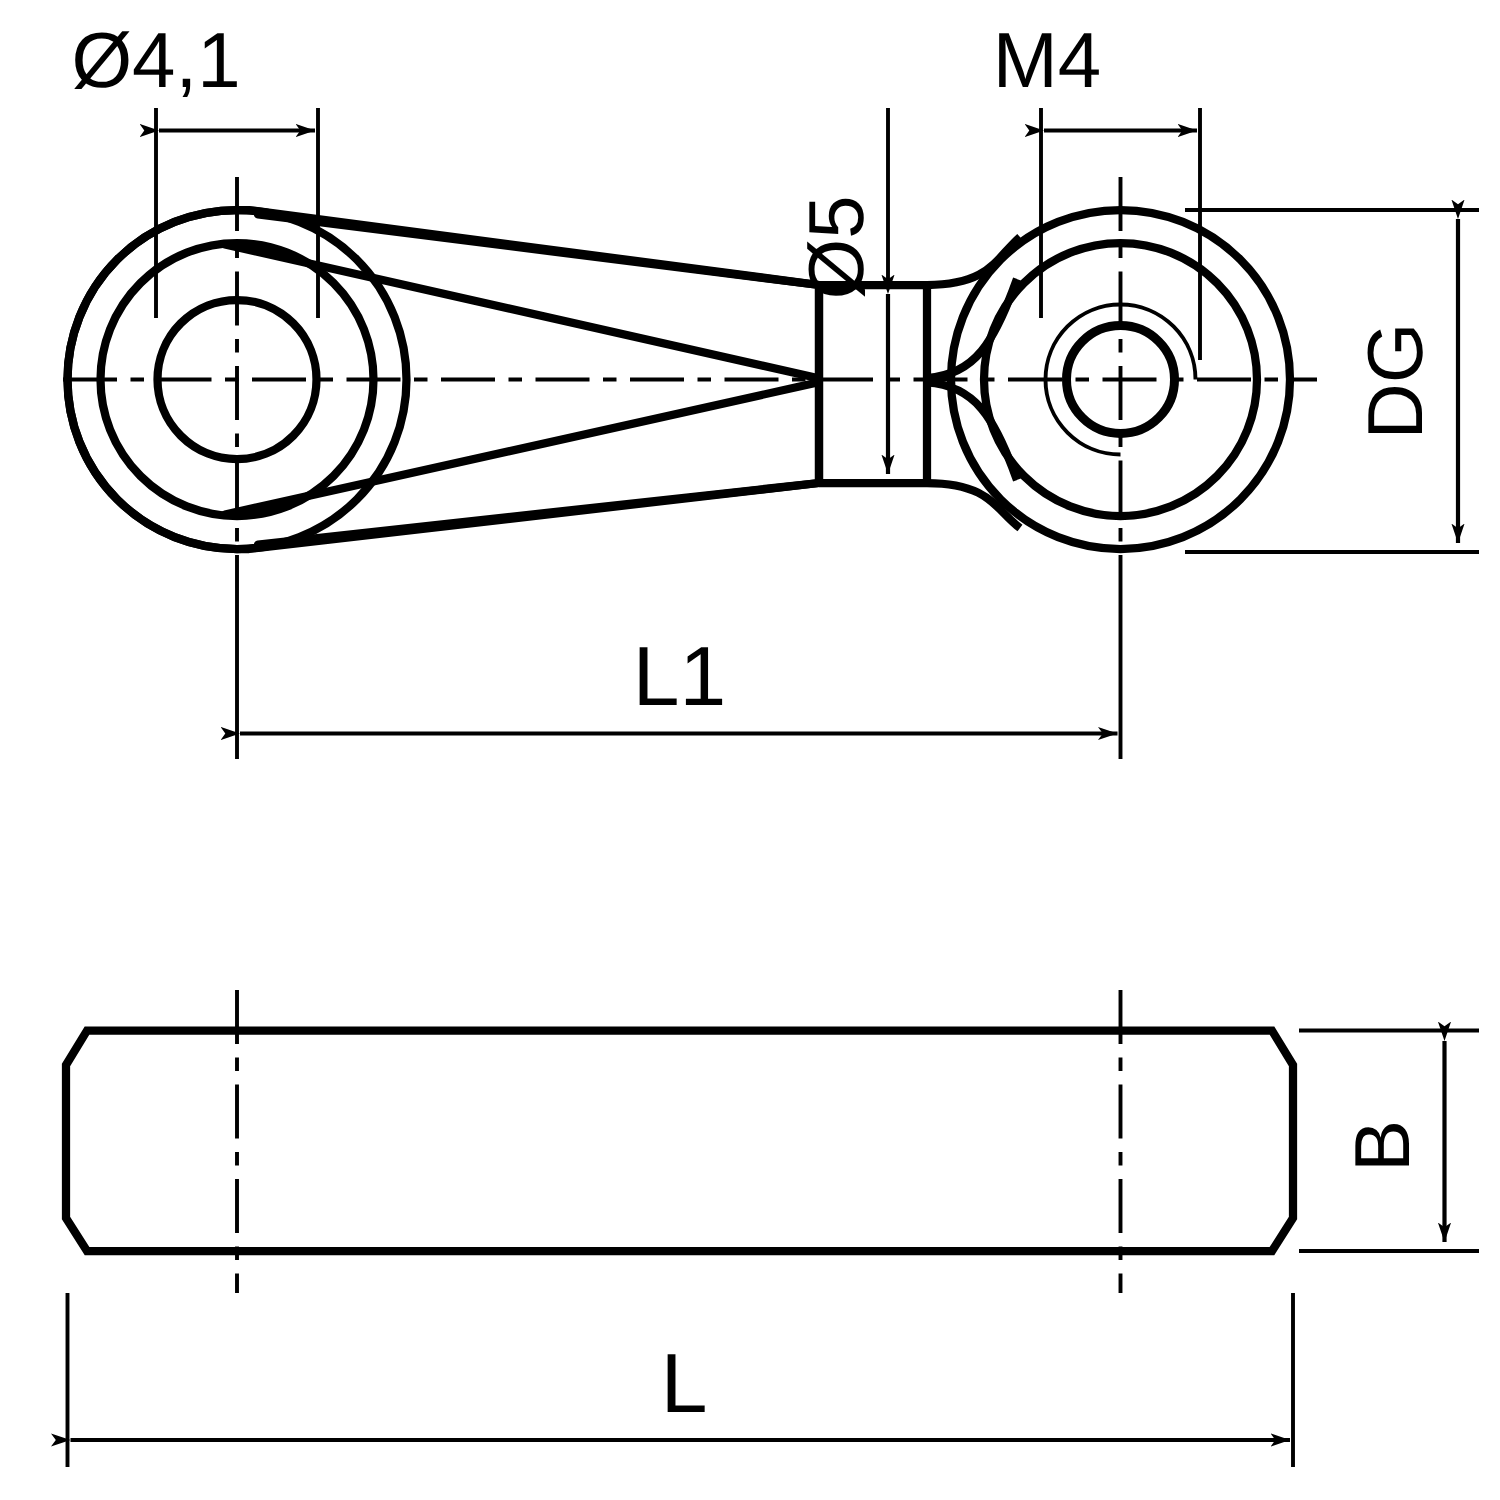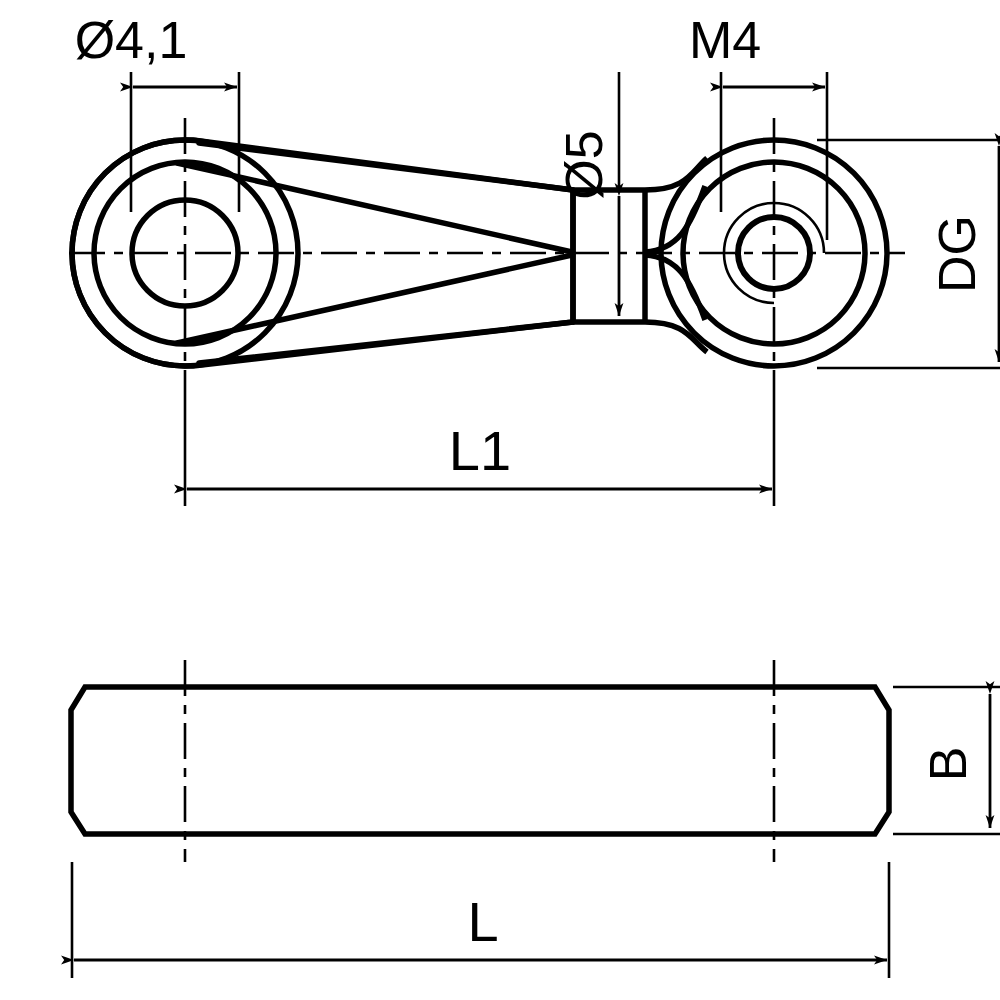--- a/index.html
+++ b/index.html
@@ -12,21 +12,20 @@
     width: 1000px;
     height: 1000px;
     overflow: hidden;
     font-family: "Liberation Sans", sans-serif;
   }
   #drawing-root {
     position: relative;
     width: 792px;
     height: 1000px;
     background: #ffffff;
-    margin-left: 27px;
   }
   svg.drawing-canvas {
     position: absolute;
     left: 0;
     top: 0;
     width: 1000px;
     height: 1000px;
     display: block;
   }
   .dim-text {

